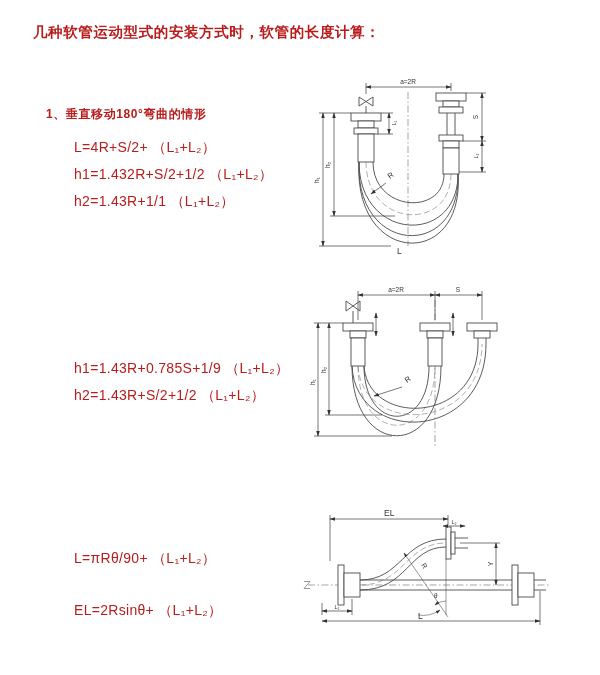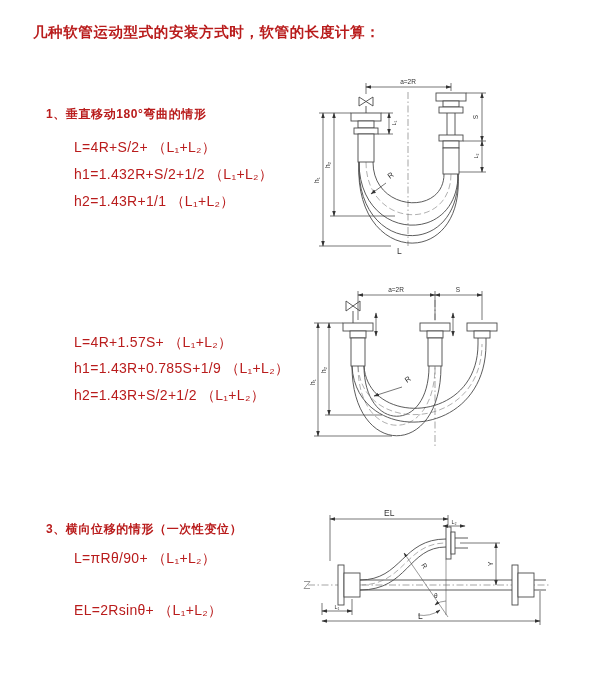--- a/index.html
+++ b/index.html
@@ -35,25 +35,23 @@
 
 <div class="page">
 
   <div class="title">几种软管运动型式的安装方式时，软管的长度计算：</div>
 
   <div class="sec-heading" style="top:106px">1、垂直移动180°弯曲的情形</div>
   <div class="formula" style="top:139px">L=4R+S/2+ （L₁+L₂）</div>
   <div class="formula" style="top:166px">h1=1.432R+S/2+1/2 （L₁+L₂）</div>
   <div class="formula" style="top:193px">h2=1.43R+1/1 （L₁+L₂）</div>
 
-  <div class="formula" style="top:334px">L=4R+1.57S+ （L₁+L₂）</div>
   <div class="formula" style="top:360px">h1=1.43R+0.785S+1/9 （L₁+L₂）</div>
   <div class="formula" style="top:387px">h2=1.43R+S/2+1/2 （L₁+L₂）</div>
 
-  <div class="sec-heading" style="top:521px">3、横向位移的情形（一次性变位）</div>
   <div class="formula" style="top:550px">L=πRθ/90+ （L₁+L₂）</div>
   <div class="formula" style="top:602px">EL=2Rsinθ+ （L₁+L₂）</div>
 
   <svg class="diagram" style="left:303px; top:70px" width="290" height="190" viewBox="0 0 290 190">
     <defs>
       <pattern id="hat1" width="3.5" height="3.5" patternUnits="userSpaceOnUse">
         <path d="M0,3.5 L3.5,0 M0,0 L3.5,3.5" stroke="#7a7a7a" stroke-width="0.45"></path>
       </pattern>
       <marker id="aw1" viewBox="0 0 10 10" refX="9" refY="5" markerWidth="8" markerHeight="8" orient="auto-start-reverse">
         <path d="M0,1.8 L10,5 L0,8.2 Z" fill="#333"></path>

